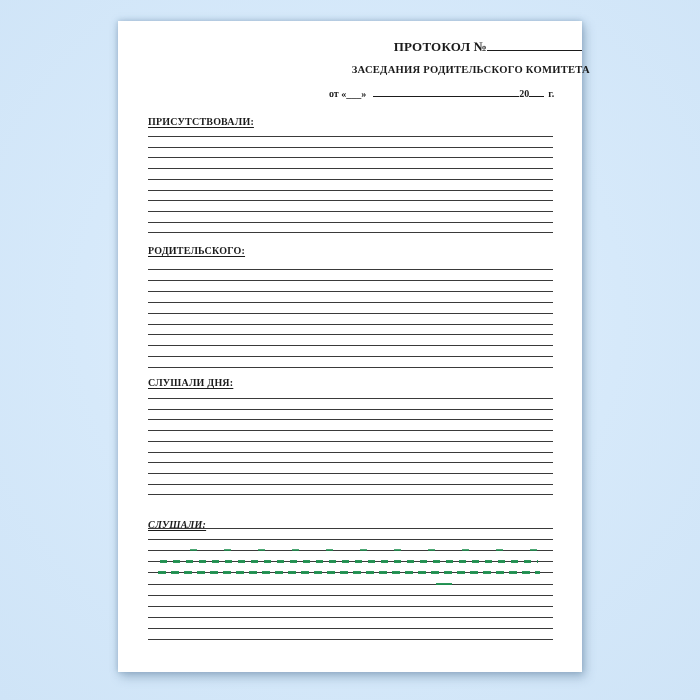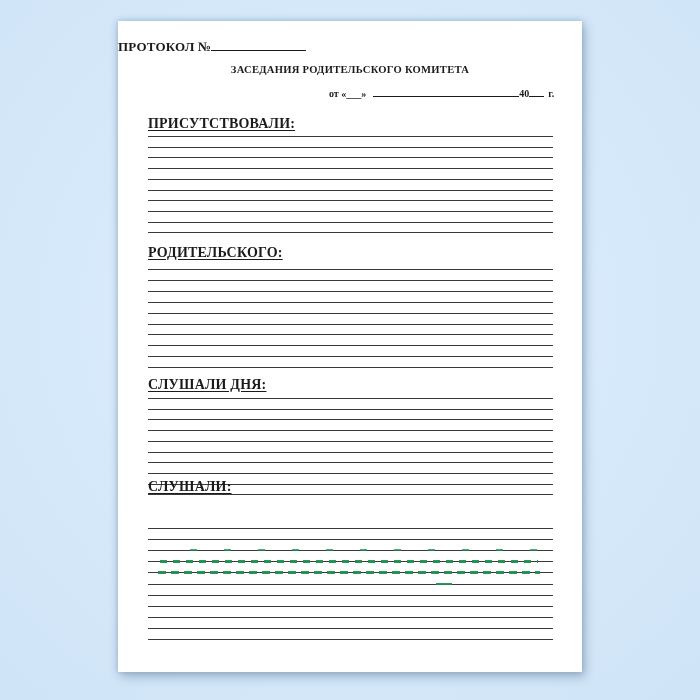--- a/index.html
+++ b/index.html
@@ -27,32 +27,32 @@
     height: 651px;
     background: #ffffff;
     box-shadow: 0 0 6px rgba(108, 140, 170, 0.55),
                 3px 5px 10px rgba(100, 130, 160, 0.45);
   }
   .title-row {
     position: absolute;
     top: 18px;
     left: 0;
     width: 100%;
-    text-align: left;
+    text-align: right;
     font-size: 13px;
     font-weight: bold;
     letter-spacing: 0.2px;
     white-space: nowrap;
   }
   .subtitle {
     position: absolute;
     top: 43px;
-    left: 0;
+    left: 8px;
     width: 100%;
-    text-align: center;
+    text-align: right;
     font-size: 10.6px;
     font-weight: bold;
     letter-spacing: 0.25px;
     white-space: nowrap;
   }
   .date-row {
     position: absolute;
     top: 65px;
     left: 211px;
     font-size: 10px;
@@ -63,21 +63,21 @@
     display: inline-block;
     border-bottom: 1.2px solid #1b1b1b;
   }
   .blank-title { width: 95px;  height: 11px; }
   .blank-date  { width: 146px; height: 10px; margin-left: 7px; }
   .blank-year  { width: 15px;  height: 10px; }
   .date-suffix { margin-left: 4px; }
   .sec-header {
     position: absolute;
     left: 30px;
-    font-size: 14px;
+    font-size: 10px;
     font-weight: bold;
     letter-spacing: 0.2px;
     text-decoration: underline;
     text-underline-offset: 2px;
     white-space: nowrap;
     z-index: 1;
   }
   .rule {
     position: absolute;
     left: 30px;
@@ -114,21 +114,21 @@
 <div class="stage">
   <div class="page" id="page">
 
     <div class="title-row">
       <span>ПРОТОКОЛ №</span><span class="blank blank-title"></span>
     </div>
 
     <div class="subtitle">ЗАСЕДАНИЯ РОДИТЕЛЬСКОГО КОМИТЕТА</div>
 
     <div class="date-row">
-      <span>от «___»</span><span class="blank blank-date"></span><span>40</span><span class="blank blank-year"></span><span class="date-suffix">г.</span>
+      <span>от «___»</span><span class="blank blank-date"></span><span>20</span><span class="blank blank-year"></span><span class="date-suffix">г.</span>
     </div>
 
     <div class="wm wm1"></div>
     <div class="wm wm2"></div>
     <div class="wm wm3"></div>
     <div class="wm wm4"></div>
 
   <div class="sec-header" style="top: 95px;">ПРИСУТСТВОВАЛИ:</div>
       <div class="rule" style="top: 115px;"></div>
       <div class="rule" style="top: 125.7px;"></div>
@@ -155,21 +155,21 @@
       <div class="rule" style="top: 377px;"></div>
       <div class="rule" style="top: 387.7px;"></div>
       <div class="rule" style="top: 398.4px;"></div>
       <div class="rule" style="top: 409.1px;"></div>
       <div class="rule" style="top: 419.8px;"></div>
       <div class="rule" style="top: 430.5px;"></div>
       <div class="rule" style="top: 441.2px;"></div>
       <div class="rule" style="top: 451.9px;"></div>
       <div class="rule" style="top: 462.6px;"></div>
       <div class="rule" style="top: 473.3px;"></div>
-      <div class="sec-header" style="top: 458px;">СЛУШАЛИ:</div>
+      <div class="sec-header" style="top: 498px; font-style: italic;">СЛУШАЛИ:</div>
       <div class="rule" style="top: 507px;"></div>
       <div class="rule" style="top: 518.1px;"></div>
       <div class="rule" style="top: 529.2px;"></div>
       <div class="rule" style="top: 540.3px;"></div>
       <div class="rule" style="top: 551.4px;"></div>
       <div class="rule" style="top: 562.5px;"></div>
       <div class="rule" style="top: 573.6px;"></div>
       <div class="rule" style="top: 584.7px;"></div>
       <div class="rule" style="top: 595.8px;"></div>
       <div class="rule" style="top: 606.9px;"></div>

